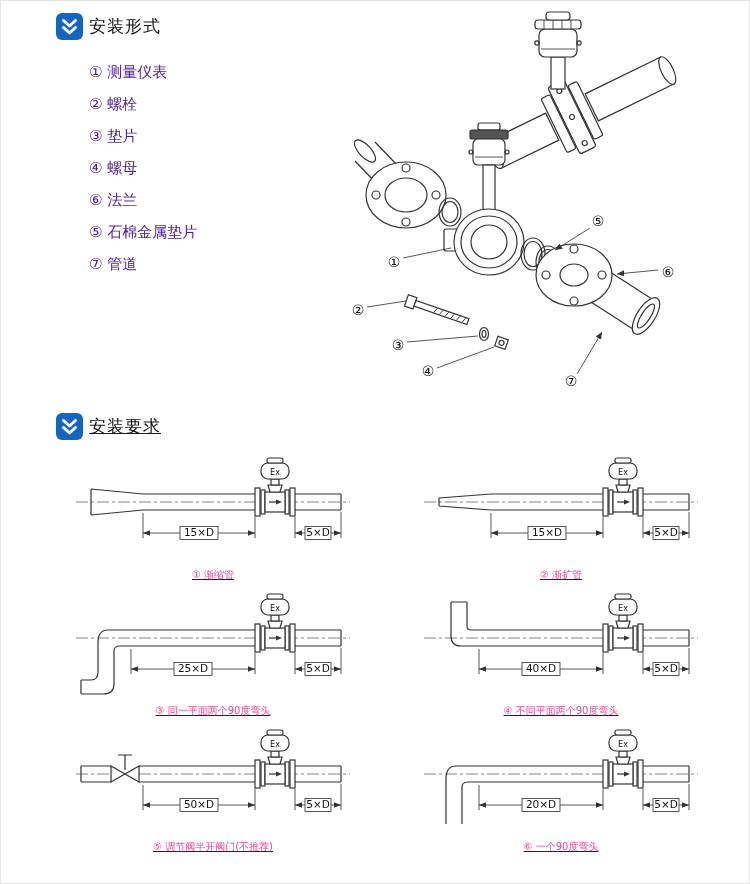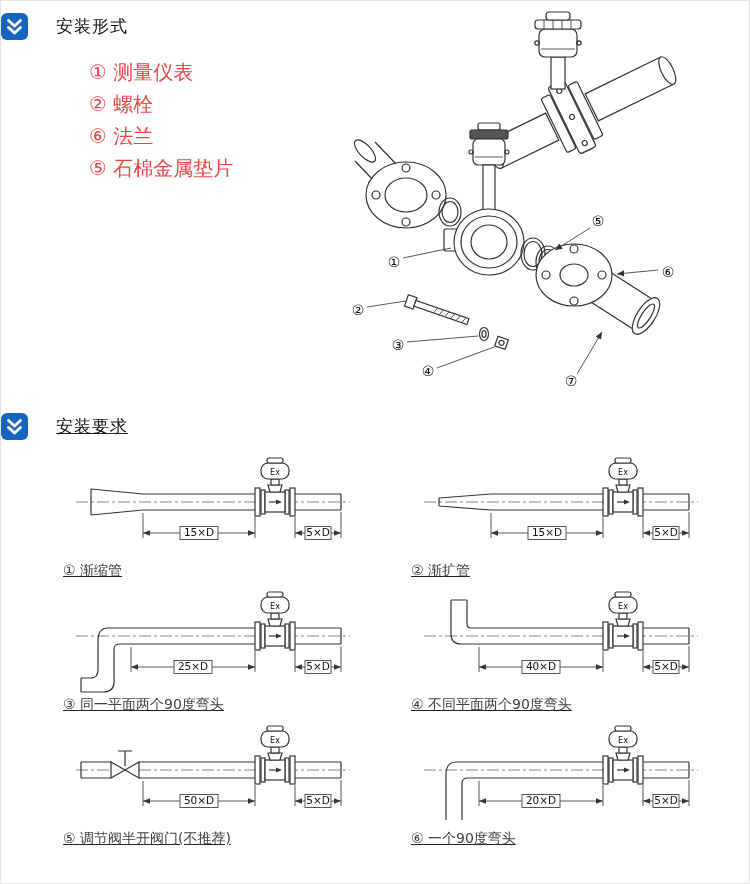--- a/index.html
+++ b/index.html
@@ -1,34 +1,34 @@
 <!DOCTYPE html>
 <html><head>
 <meta charset="utf-8">
 <style>
   html,body { margin:0; padding:0; background:#fff; }
   .page {
     width:750px; height:884px; box-sizing:border-box; margin:0 auto;
     background:#fff; border:1px solid #e4e4e4; overflow:hidden; position:relative;
     font-family:"DejaVu Sans","Liberation Sans",sans-serif; color:#222;
   }
-  .sec-header { display:flex; align-items:center; gap:28px; }
+  .sec-header { display:flex; align-items:center; gap:6px; padding-left:55px; }
   .badge { width:27px; height:27px; display:inline-block; flex:0 0 27px; }
   .sec-title { font-size:17px; color:#111; letter-spacing:1px; font-weight:500; }
 
   .section1 { position:relative; height:400px; box-sizing:border-box; padding-top:12px; }
   .parts-list { list-style:none; margin:16px 0 0 88px; padding:0; }
-  .parts-list li { font-size:20px; line-height:32px; color:#ef4444; }
+  .parts-list li { font-size:15px; line-height:32px; color:#4c1d95; }
   .exploded { position:absolute; left:333px; top:4px; width:415px; height:385px; }
 
   .section2 { padding-top:12px;text-decoration:underline; }
   .fig-grid { margin:16px 0 0 62px; display:grid; grid-template-columns:300px 300px; column-gap:48px; row-gap:10px; }
-  .fig-cell { }
+  .fig-cell { text-align:center; }
   .fig-svg { width:280px; height:104px; display:block; margin:0 auto; }
-  .fig-caption { font-size:14px; color:#404040; margin-top:2px; }
+  .fig-caption { font-size:10px; color:#ec4899; margin-top:8px; }
 
   
   .s  { stroke:#333; fill:none; stroke-width:1.2; }
   .sf { stroke:#333; fill:#fff; stroke-width:1.2; }
   .sd { stroke:#333; fill:#555; stroke-width:1.2; }
   .cl { stroke:#666; fill:none; stroke-width:0.8; stroke-dasharray:12 3 3 3; }
   .thin { stroke:#444; fill:none; stroke-width:0.9; }
   .ah { fill:#333; stroke:none; }
   .lb { fill:#fff; stroke:#444; stroke-width:0.9; }
   .dt { font-size:10.5px; fill:#111; text-anchor:middle; font-family:"DejaVu Sans",sans-serif; }
@@ -70,22 +70,25 @@
           <polyline points="7.5,7.5 13.5,13 19.5,7.5" fill="none" stroke="#fff" stroke-width="3" stroke-linecap="round" stroke-linejoin="round"></polyline>
           <polyline points="7.5,14.5 13.5,20 19.5,14.5" fill="none" stroke="#fff" stroke-width="3" stroke-linecap="round" stroke-linejoin="round"></polyline>
         </svg>
       </span>
       <span class="sec-title">安装形式</span>
     </div>
 
     <ul class="parts-list">
       <li>① 测量仪表</li>
       <li>② 螺栓</li>
+      <li>③ 垫片</li>
+      <li>④ 螺母</li>
       <li>⑥ 法兰</li>
       <li>⑤ 石棉金属垫片</li>
+      <li>⑦ 管道</li>
     </ul>
 
     <svg class="exploded" viewBox="0 0 415 385">
 
       <g>
         <g transform="translate(238,112) rotate(-26)">
           <rect class="sf" x="-86" y="-15" width="64" height="30"></rect>
           <ellipse class="sf" cx="-86" cy="0" rx="6" ry="15"></ellipse>
           <rect class="sf" x="22" y="-15" width="84" height="30"></rect>
           <ellipse class="sf" cx="106" cy="0" rx="6" ry="15"></ellipse>

